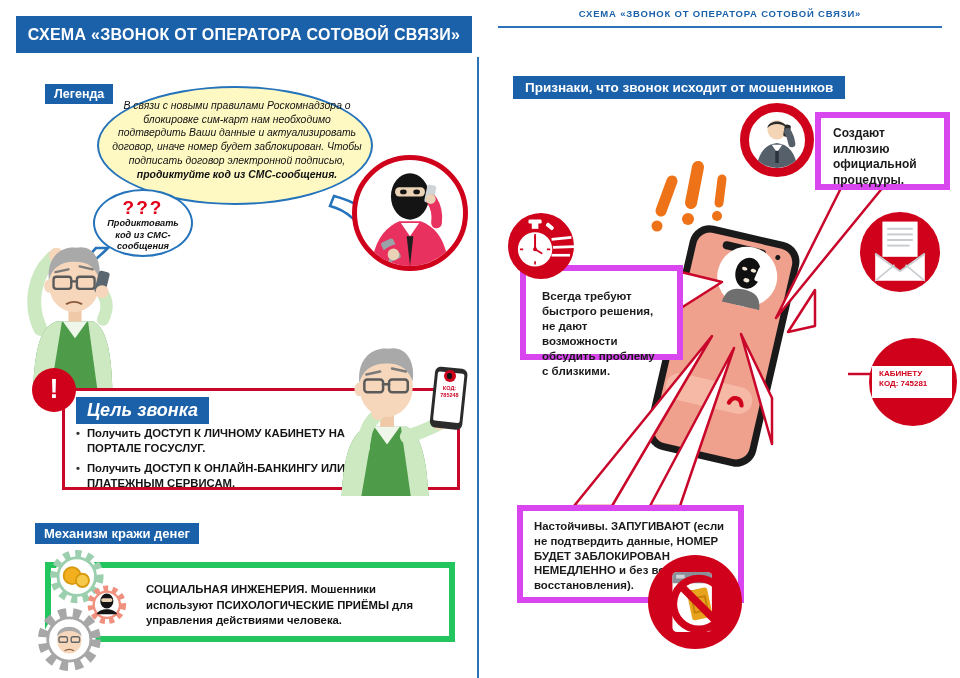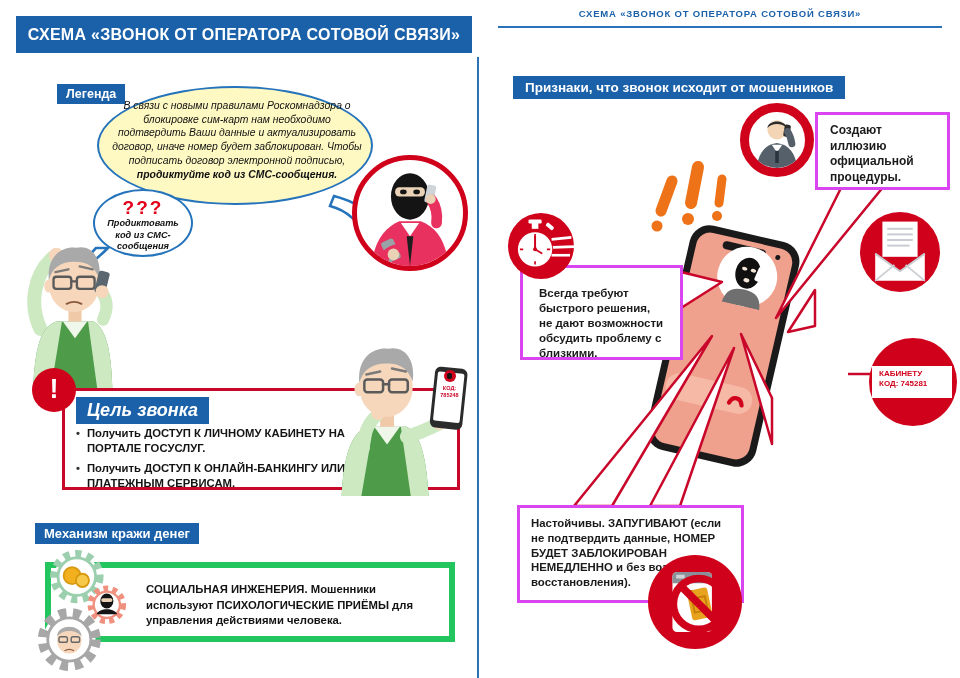--- a/index.html
+++ b/index.html
@@ -4,21 +4,21 @@
 <style>
   * { margin:0; padding:0; box-sizing:border-box; }
   body { font-family:"Liberation Sans", sans-serif; background:#fff; }
   #canvas { position:relative; width:960px; height:678px; background:#fff; overflow:hidden; }
   .abs { position:absolute; }
 
   
   .title-box { left:16px; top:16px; width:456px; height:37px; background:#1A61AA;
     color:#fff; font-weight:bold; font-size:16px; text-align:center; line-height:37px; letter-spacing:.3px; }
   .blue-label { background:#1A61AA; color:#fff; font-weight:bold; font-size:12.5px; padding:3px 9px; display:inline-block; }
-  .legend-label { left:57px; top:84px; }
+  .legend-label { left:45px; top:84px; }
   .mech-label { left:35px; top:523px; font-size:13px; }
 
   .bubble { left:97px; top:86px; width:276px; height:119px; border:2.5px solid #2473BB;
     border-radius:50%; background:#fef9c3; z-index:2; }
   .bubble-text { position:absolute; left:13px; top:11px; width:250px; text-align:center;
     font-style:italic; font-size:10.4px; line-height:1.32; color:#111; }
   .bubble-text b { font-weight:bold; }
 
   .qbubble { left:93px; top:189px; width:100px; height:68px; border:2.5px solid #2473BB;
     border-radius:50%; background:#fff; z-index:2; text-align:center; }
@@ -58,21 +58,21 @@
   .screen-pill { position:absolute; left:2px; top:144px; width:88px; height:27px; background:#F5B9A6; border-radius:14px; }
 
   .red-disc { border-radius:50%; background:#D0021B; z-index:5; }
   .stopwatch-circle { left:508px; top:213px; width:66px; height:66px; }
   .envelope-circle { left:860px; top:212px; width:80px; height:80px; z-index:4; }
   .code-circle { left:869px; top:338px; width:88px; height:88px; z-index:3; }
   .sim-circle { left:648px; top:555px; width:94px; height:94px; z-index:5; }
   .illusion-ring { left:740px; top:103px; width:74px; height:74px; border:9px solid #D0021B;
     border-radius:50%; background:#fff; overflow:hidden; z-index:4; }
 
-  .callout { border:3px solid #d946ef; background:#fff; color:#1A1A1A; font-weight:bold;
+  .callout { border:6px solid #d946ef; background:#fff; color:#1A1A1A; font-weight:bold;
     font-size:11.5px; line-height:1.3; z-index:4; }
   .illusion-box { left:815px; top:112px; width:135px; height:78px; padding:8px 8px 0 12px; font-size:12px; }
   .urgency-box { left:520px; top:265px; width:163px; height:95px; padding:18px 14px 0 16px; z-index:4; }
   .sms-box { left:813px; top:263px; width:137px; height:83px; padding:13px 6px 0 12px; z-index:3; }
   .gos-box { left:770px; top:388px; width:180px; height:144px; padding:9px 8px 0 11px; font-size:11.4px; }
   .threats-box { left:517px; top:505px; width:227px; height:98px; padding:8px 8px 0 11px; font-size:11.4px; z-index:4; }
   .red-txt { color:#D0021B; }
 
   .badge { left:872px; top:366px; width:80px; height:32px; background:#fff; z-index:6;
     color:#D0021B; font-weight:bold; font-size:8px; line-height:1.3; padding:3px 0 0 7px; }

